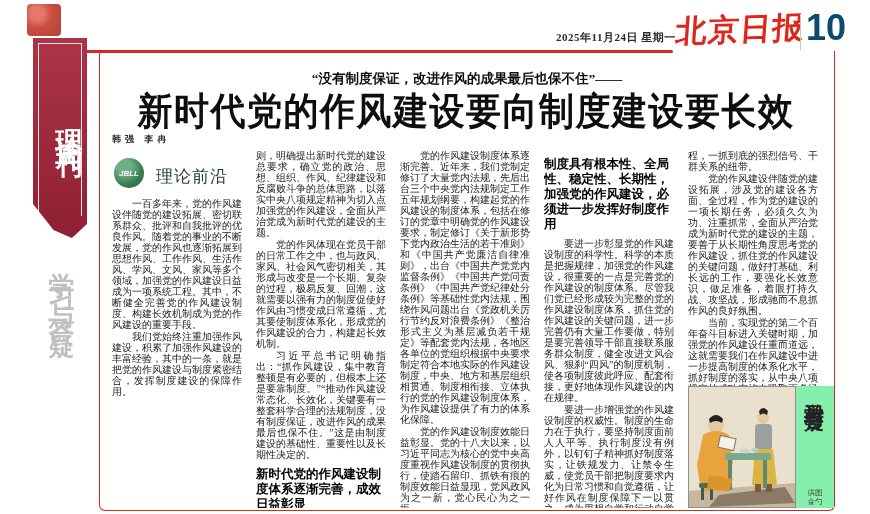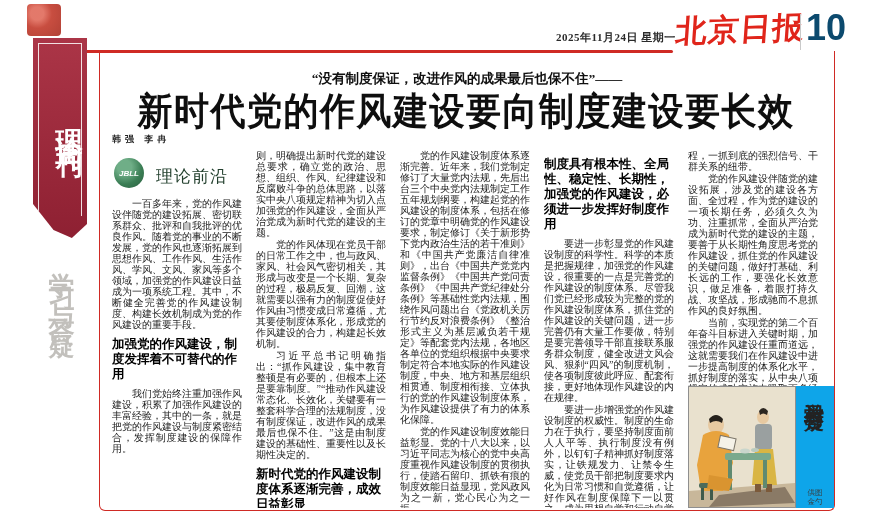--- a/index.html
+++ b/index.html
@@ -53,21 +53,21 @@
   .subhead{font-family:Liberation Serif, serif;font-size:12.5px;line-height:15px;
            font-weight:bold;color:#000;margin:7px 0 6px 0;}
   .tagrow{display:flex;align-items:flex-end;gap:12px;margin:4px 0 10px 2px;height:34px;}
   .tagcircle{width:30px;height:30px;border-radius:50%;flex:0 0 30px;
              background:radial-gradient(circle at 35% 30%,#6fae87 0 25%,#3a7d54 60%,#2b5e3f 100%);
              color:#fff;font-size:8px;font-weight:bold;display:flex;align-items:center;justify-content:center;
              font-style:italic;font-family:"Liberation Sans",sans-serif;}
   .tagtitle{font-size:17px;font-weight:normal;color:#23402e;letter-spacing:1px;}
 
   
-  .illus{position:absolute;left:688px;top:386px;width:146px;height:122px;background:#0ea5e9;display:flex;}
+  .illus{position:absolute;left:688px;top:386px;width:146px;height:122px;background:#86efac;display:flex;}
   .illus-pic{width:106px;height:120px;border:1px solid #8f8f8f;background:#e9e1ce;flex:0 0 106px;}
   .illus-side{flex:1;position:relative;}
   .illus-title{position:absolute;top:2px;left:50%;transform:translateX(-50%);writing-mode:vertical-rl;
                font-size:20px;font-weight:bold;color:#232323;letter-spacing:2px;height:92px;}
   .illus-credit{position:absolute;bottom:2px;left:0;width:100%;text-align:center;
                 font-size:7.5px;color:#3a3a3a;line-height:9px;}
 </style>
 </head>
 <body>
 
@@ -92,21 +92,20 @@
   <div class="headline">新时代党的作风建设要向制度建设要长效</div>
   <div class="byline">韩强 李冉</div>
 
   <div id="columns">
       <div class="col">
         <div class="tagrow">
           <span class="tagcircle">JBLL</span>
           <span class="tagtitle">理论前沿</span>
         </div>
         <p class="para">一百多年来，党的作风建设伴随党的建设拓展、密切联系群众、批评和自我批评的优良作风。随着党的事业的不断发展，党的作风也逐渐拓展到思想作风、工作作风、生活作风、学风、文风、家风等多个领域，加强党的作风建设日益成为一项系统工程。其中，不断健全完善党的作风建设制度、构建长效机制成为党的作风建设的重要手段。</p>
-        <div class="subhead">加强党的作风建设，制度发挥着不可替代的作用</div>
         <p class="para">我们党始终注重加强作风建设，积累了加强作风建设的丰富经验，其中的一条，就是把党的作风建设与制度紧密结合，发挥制度建设的保障作用。</p>
       </div>
       <div class="col">
         <p class="para noindent">则，明确提出新时代党的建设总要求，确立党的政治、思想、组织、作风、纪律建设和反腐败斗争的总体思路，以落实中央八项规定精神为切入点加强党的作风建设，全面从严治党成为新时代党的建设的主题。</p>
         <p class="para">党的作风体现在党员干部的日常工作之中，也与政风、家风、社会风气密切相关，其形成与改变是一个长期、复杂的过程，极易反复、回潮，这就需要以强有力的制度促使好作风由习惯变成日常遵循，尤其要使制度体系化，形成党的作风建设的合力，构建起长效机制。</p>
         <p class="para">习近平总书记明确指出：“抓作风建设，集中教育整顿是有必要的，但根本上还是要靠制度。”“推动作风建设常态化、长效化，关键要有一整套科学合理的法规制度，没有制度保证，改进作风的成果最后也保不住。”这是由制度建设的基础性、重要性以及长期性决定的。</p>
         <div class="subhead">新时代党的作风建设制度体系逐渐完善，成效日益彰显</div>
       </div>
       <div class="col">
         <p class="para">党的作风建设制度体系逐渐完善。近年来，我们党制定修订了大量党内法规，先后出台三个中央党内法规制定工作五年规划纲要，构建起党的作风建设的制度体系，包括在修订的党章中明确党的作风建设要求，制定修订《关于新形势下党内政治生活的若干准则》和《中国共产党廉洁自律准则》，出台《中国共产党党内监督条例》《中国共产党问责条例》《中国共产党纪律处分条例》等基础性党内法规，围绕作风问题出台《党政机关厉行节约反对浪费条例》《整治形式主义为基层减负若干规定》等配套党内法规，各地区各单位的党组织根据中央要求制定符合本地实际的作风建设制度，中央、地方和基层组织相贯通、制度相衔接、立体执行的党的作风建设制度体系，为作风建设提供了有力的体系化保障。</p>

